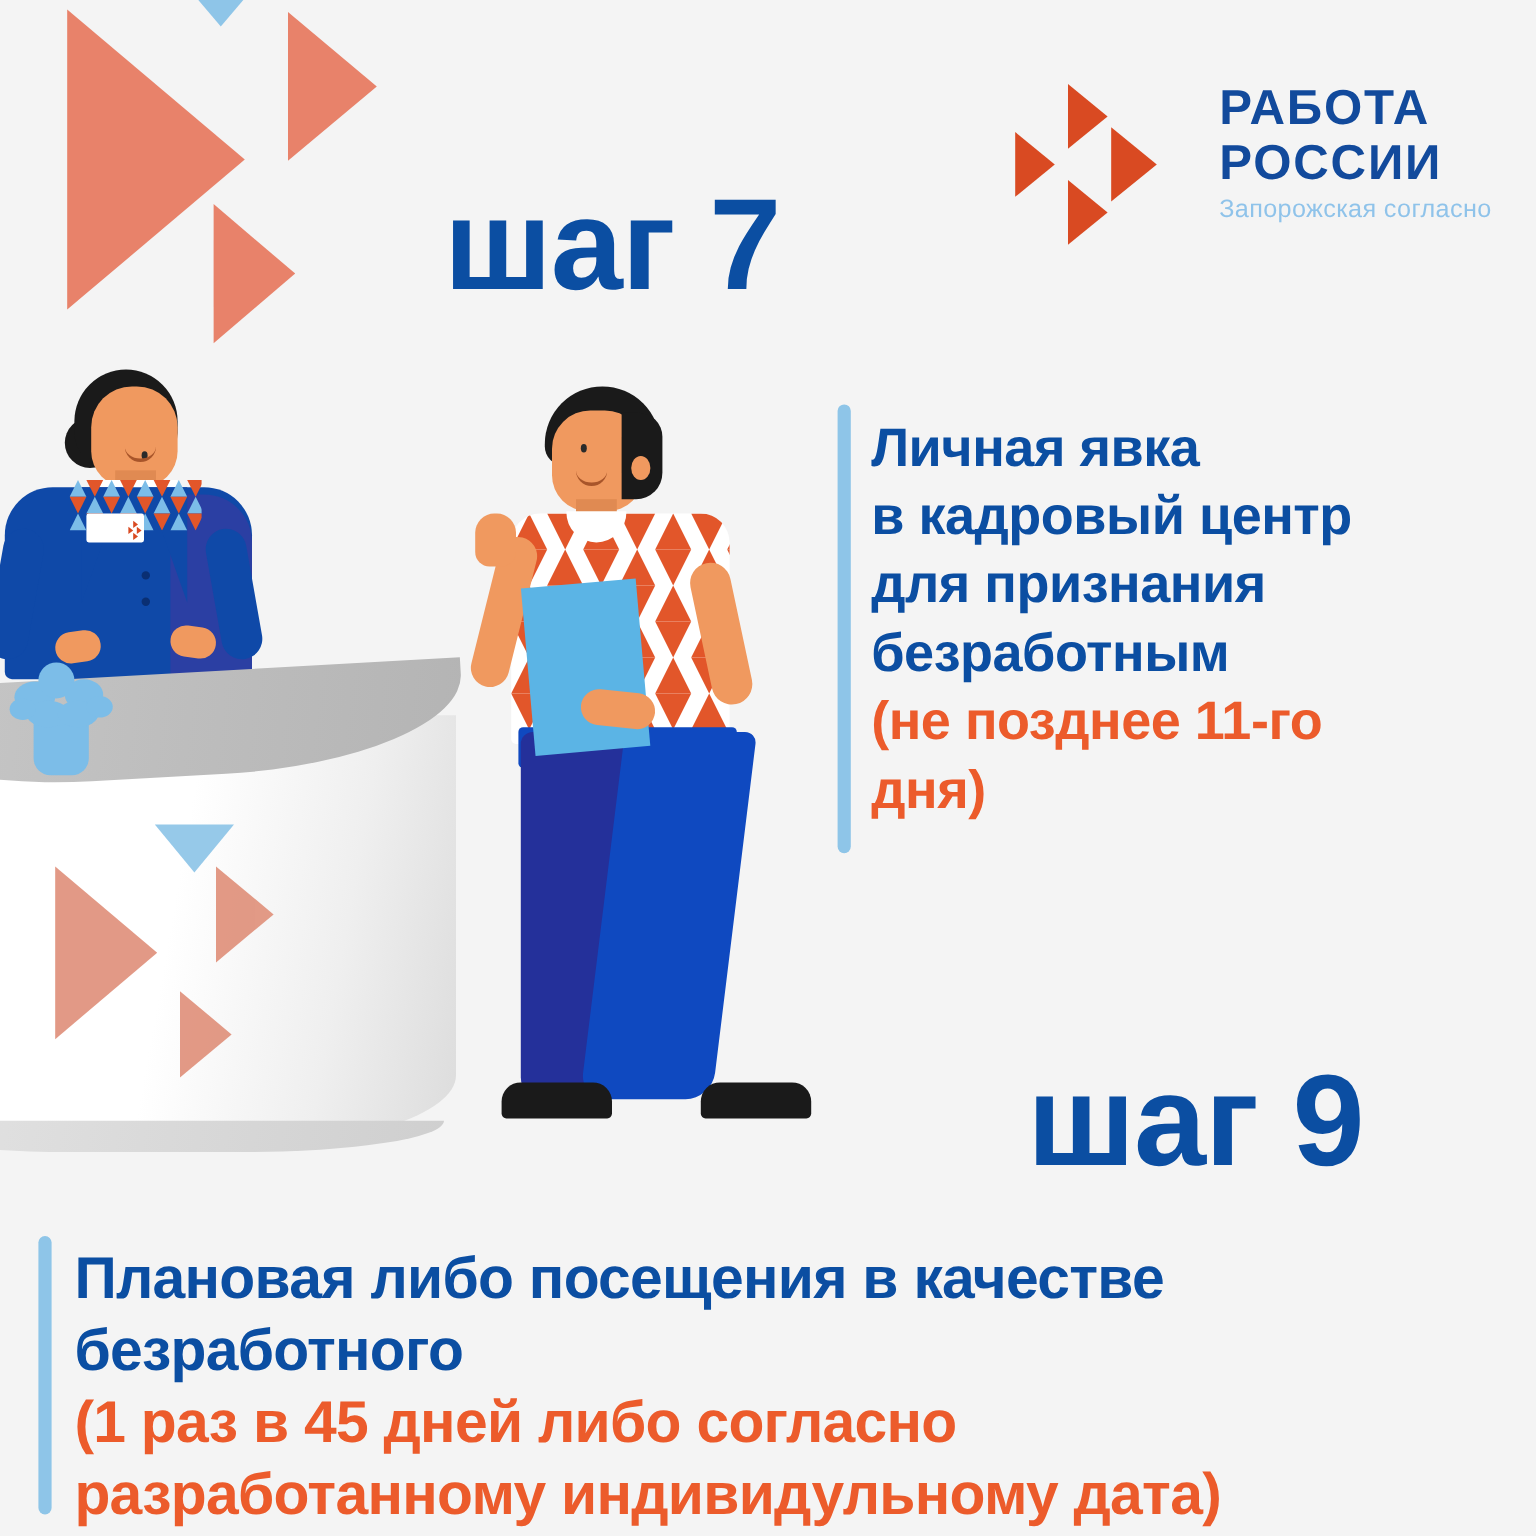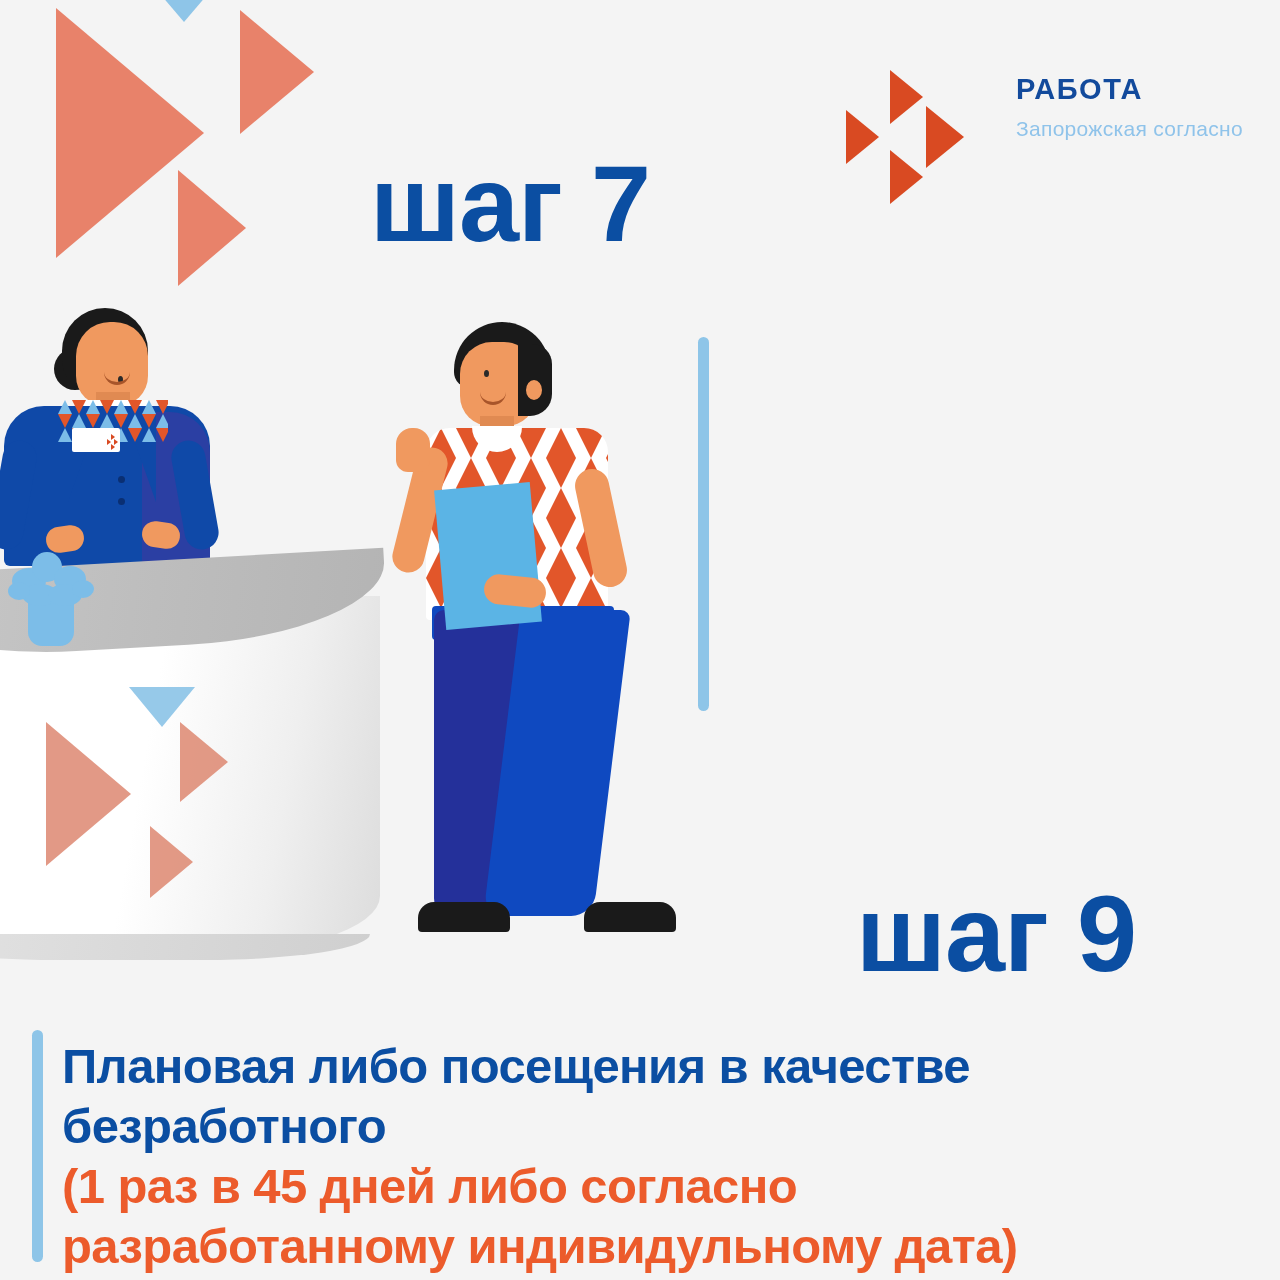--- a/index.html
+++ b/index.html
@@ -32,21 +32,21 @@
 
   #deco-top { position: absolute; left: -40px; top: -30px; width: 400px; height: 360px; }
   #deco-counter { position: absolute; left: 40px; top: 700px; width: 230px; height: 250px; opacity: 0.92; }
 
   
   #logo { position: absolute; left: 848px; top: 66px; width: 380px; height: 160px; }
   #logo-mark { position: absolute; left: 0; top: 6px; width: 150px; height: 120px; }
   #logo-text { position: absolute; left: 168px; top: 0; width: 220px; }
   .logo-line {
     color: #124a9c;
-    font-size: 29px;
+    font-size: 41px;
     font-weight: bold;
     letter-spacing: 1.5px;
     line-height: 46px;
     white-space: nowrap;
   }
   #logo-region {
     color: #8fc3ea;
     font-size: 21px;
     letter-spacing: 0.3px;
     line-height: 26px;
@@ -255,27 +255,36 @@
 
   <div id="logo">
     <div id="logo-mark">
       <div class="tri right" style="--h:27px; --w:33px; --c:#d94a22; left:42px; top:-2px;"></div>
       <div class="tri right" style="--h:27px; --w:33px; --c:#d94a22; left:-2px; top:38px;"></div>
       <div class="tri right" style="--h:31px; --w:38px; --c:#d94a22; left:78px; top:34px;"></div>
       <div class="tri right" style="--h:27px; --w:33px; --c:#d94a22; left:42px; top:78px;"></div>
     </div>
     <div id="logo-text">
       <div class="logo-line">РАБОТА</div>
+      <div class="logo-line">РОССИИ</div>
       <div id="logo-region">Запорожская согласно</div>
     </div>
   </div>
 
   <div class="step-heading" id="step7-heading">шаг 7</div>
 
   <div class="accent-bar" id="step7-bar"></div>
+  <div class="body-text" id="step7-text">
+    <span class="ln">Личная явка</span>
+    <span class="ln">в кадровый центр</span>
+    <span class="ln">для признания</span>
+    <span class="ln">безработным</span>
+    <span class="hl-orange">(не позднее 11-го</span>
+    <span class="hl-orange">дня)</span>
+  </div>
 
   <div class="step-heading" id="step8-heading">шаг 9</div>
 
   <div class="accent-bar" id="step8-bar"></div>
   <div class="body-text" id="step8-text">
     <span class="ln">Плановая либо посещения в качестве</span>
     <span class="ln">безработного</span>
     <span class="hl-orange">(1 раз в 45 дней либо согласно</span>
     <span class="hl-orange">разработанному индивидульному дата)</span>
   </div>

